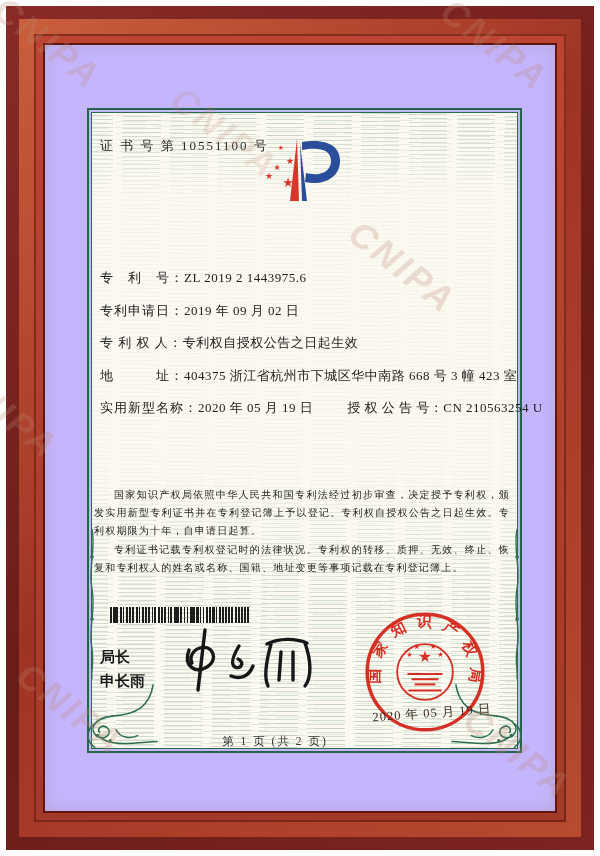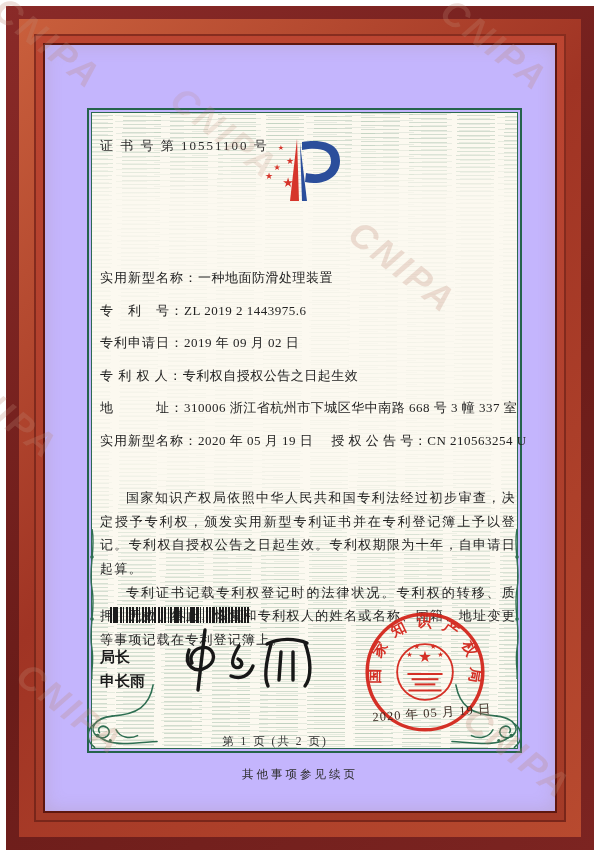--- a/index.html
+++ b/index.html
@@ -37,23 +37,23 @@
   
   .cert-no { position:absolute; left:55px; top:92px; font-size:13px; letter-spacing:2px; color:#2b2b2b; }
   .logo    { position:absolute; left:50%; top:90px; transform:translateX(-50%); width:112px; height:70px; }
   .title   { position:absolute; left:0; right:0; top:156px; text-align:center; font-size:29px; font-weight:bold;
              letter-spacing:7px; color:#191919; }
 
   .fields  { position:absolute; left:55px; top:224px; width:420px; }
   .field-row { height:32.5px; font-size:13px; color:#222; white-space:nowrap; }
   .f-label { letter-spacing:1px; }
   .f-value { letter-spacing:.5px; }
-  .f-value2 { margin-left:18px; letter-spacing:.5px; }
-
-  .paras   { position:absolute; left:55px; top:441px; width:416px; font-size:13px; line-height:1.82;
+  .f-value2 { margin-left:34px; letter-spacing:.5px; }
+
+  .paras   { position:absolute; left:49px; top:441px; width:416px; font-size:10px; line-height:1.82;
              letter-spacing:1.2px; color:#242424; text-align:justify; }
   .paras p { text-indent:2em; }
 
   .barcode { position:absolute; left:65px; top:562px; width:140px; height:16px;
              background-image:repeating-linear-gradient(90deg,#1d1d1d 0 1.5px,transparent 1.5px 3.2px),
                               repeating-linear-gradient(90deg,#1d1d1d 0 1px,transparent 1px 5.5px); }
 
   .director-block { position:absolute; left:55px; top:600px; font-family:Liberation Sans, sans-serif;
                     font-size:15px; font-weight:bold; color:#1c1c1c; line-height:24px; }
   .signature { position:absolute; left:122px; top:575px; width:160px; height:88px; }
@@ -126,33 +126,30 @@
         <text x="45" y="29" font-size="9">★</text>
         <text x="32" y="35" font-size="8">★</text>
         <text x="24" y="44" font-size="9">★</text>
         <text x="43" y="52" font-size="13">★</text>
       </g>
     </svg>
 
 
     <div class="fields">
       <div class="field-row">
-        <span class="f-label">实用新型名称：</span><span class="f-value">一种地面防滑处理装置</span>
-      </div>
-      <div class="field-row">
         <span class="f-label">专　利　号：</span><span class="f-value">ZL 2019 2 1443975.6</span>
       </div>
       <div class="field-row">
         <span class="f-label">专利申请日：</span><span class="f-value">2019 年 09 月 02 日</span>
       </div>
       <div class="field-row">
         <span class="f-label">专 利 权 人：</span><span class="f-value">专利权自授权公告之日起生效</span>
       </div>
       <div class="field-row">
-        <span class="f-label">地　　　址：</span><span class="f-value">310006 浙江省杭州市下城区华中南路 668 号 3 幢 337 室</span>
+        <span class="f-label">地　　　址：</span><span class="f-value">404375 浙江省杭州市下城区华中南路 668 号 3 幢 423 室</span>
       </div>
       <div class="field-row">
         <span class="f-label">实用新型名称：</span><span class="f-value">2020 年 05 月 19 日</span><span class="f-label f-value2">授 权 公 告 号：</span><span class="f-value">CN 210563254 U</span>
       </div>
     </div>
 
     <div class="paras">
       <p>国家知识产权局依照中华人民共和国专利法经过初步审查，决定授予专利权，颁发实用新型专利证书并在专利登记簿上予以登记。专利权自授权公告之日起生效。专利权期限为十年，自申请日起算。</p>
       <p>专利证书记载专利权登记时的法律状况。专利权的转移、质押、无效、终止、恢复和专利权人的姓名或名称、国籍、地址变更等事项记载在专利登记簿上。</p>
     </div>
@@ -197,21 +194,20 @@
           <path d="M49,69 H75"></path>
           <path d="M52,74 H72"></path>
           <path d="M46,80 H78"></path>
         </g>
       </g>
     </svg>
     <div class="seal-date">2020 年 05 月 19 日</div>
 
     <div class="page-info">第 1 页 (共 2 页)</div>
 
-    <div class="footer-note">其他事项参见续页</div>
   </div>
 
   <div class="wm" style="left:-15px; top:22px;">CNIPA</div>
   <div class="wm" style="left:432px; top:24px;">CNIPA</div>
   <div class="wm" style="left:162px; top:112px; color:rgba(190,134,116,.18);">CNIPA</div>
   <div class="wm" style="left:340px; top:246px;">CNIPA</div>
   <div class="wm" style="left:-58px; top:392px;">CNIPA</div>
   <div class="wm" style="left:8px;  top:688px;">CNIPA</div>
   <div class="wm" style="left:455px; top:732px;">CNIPA</div>
 </div>

